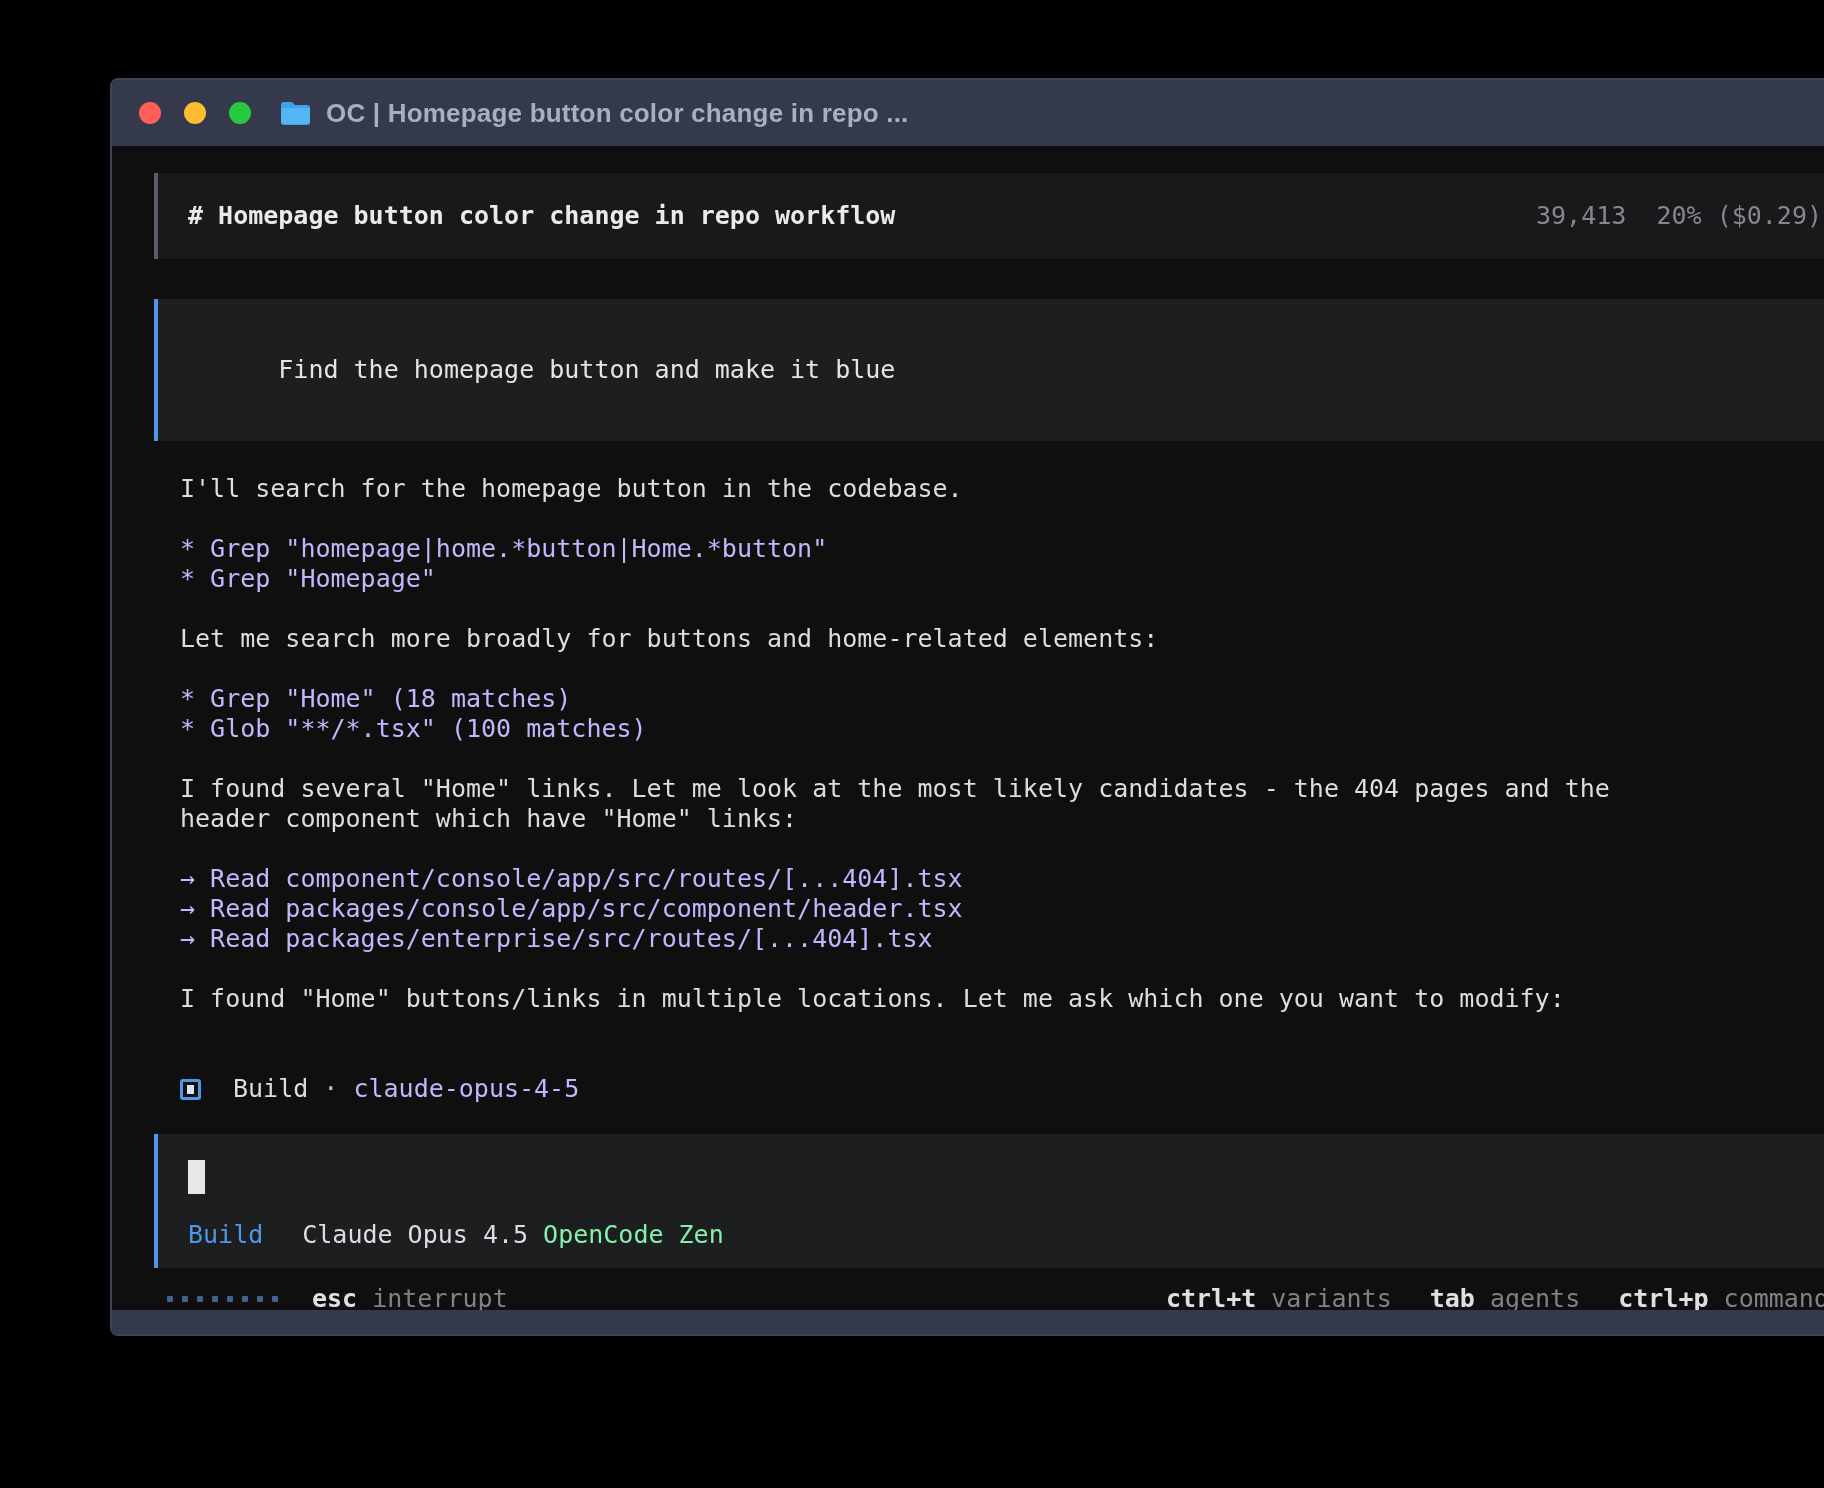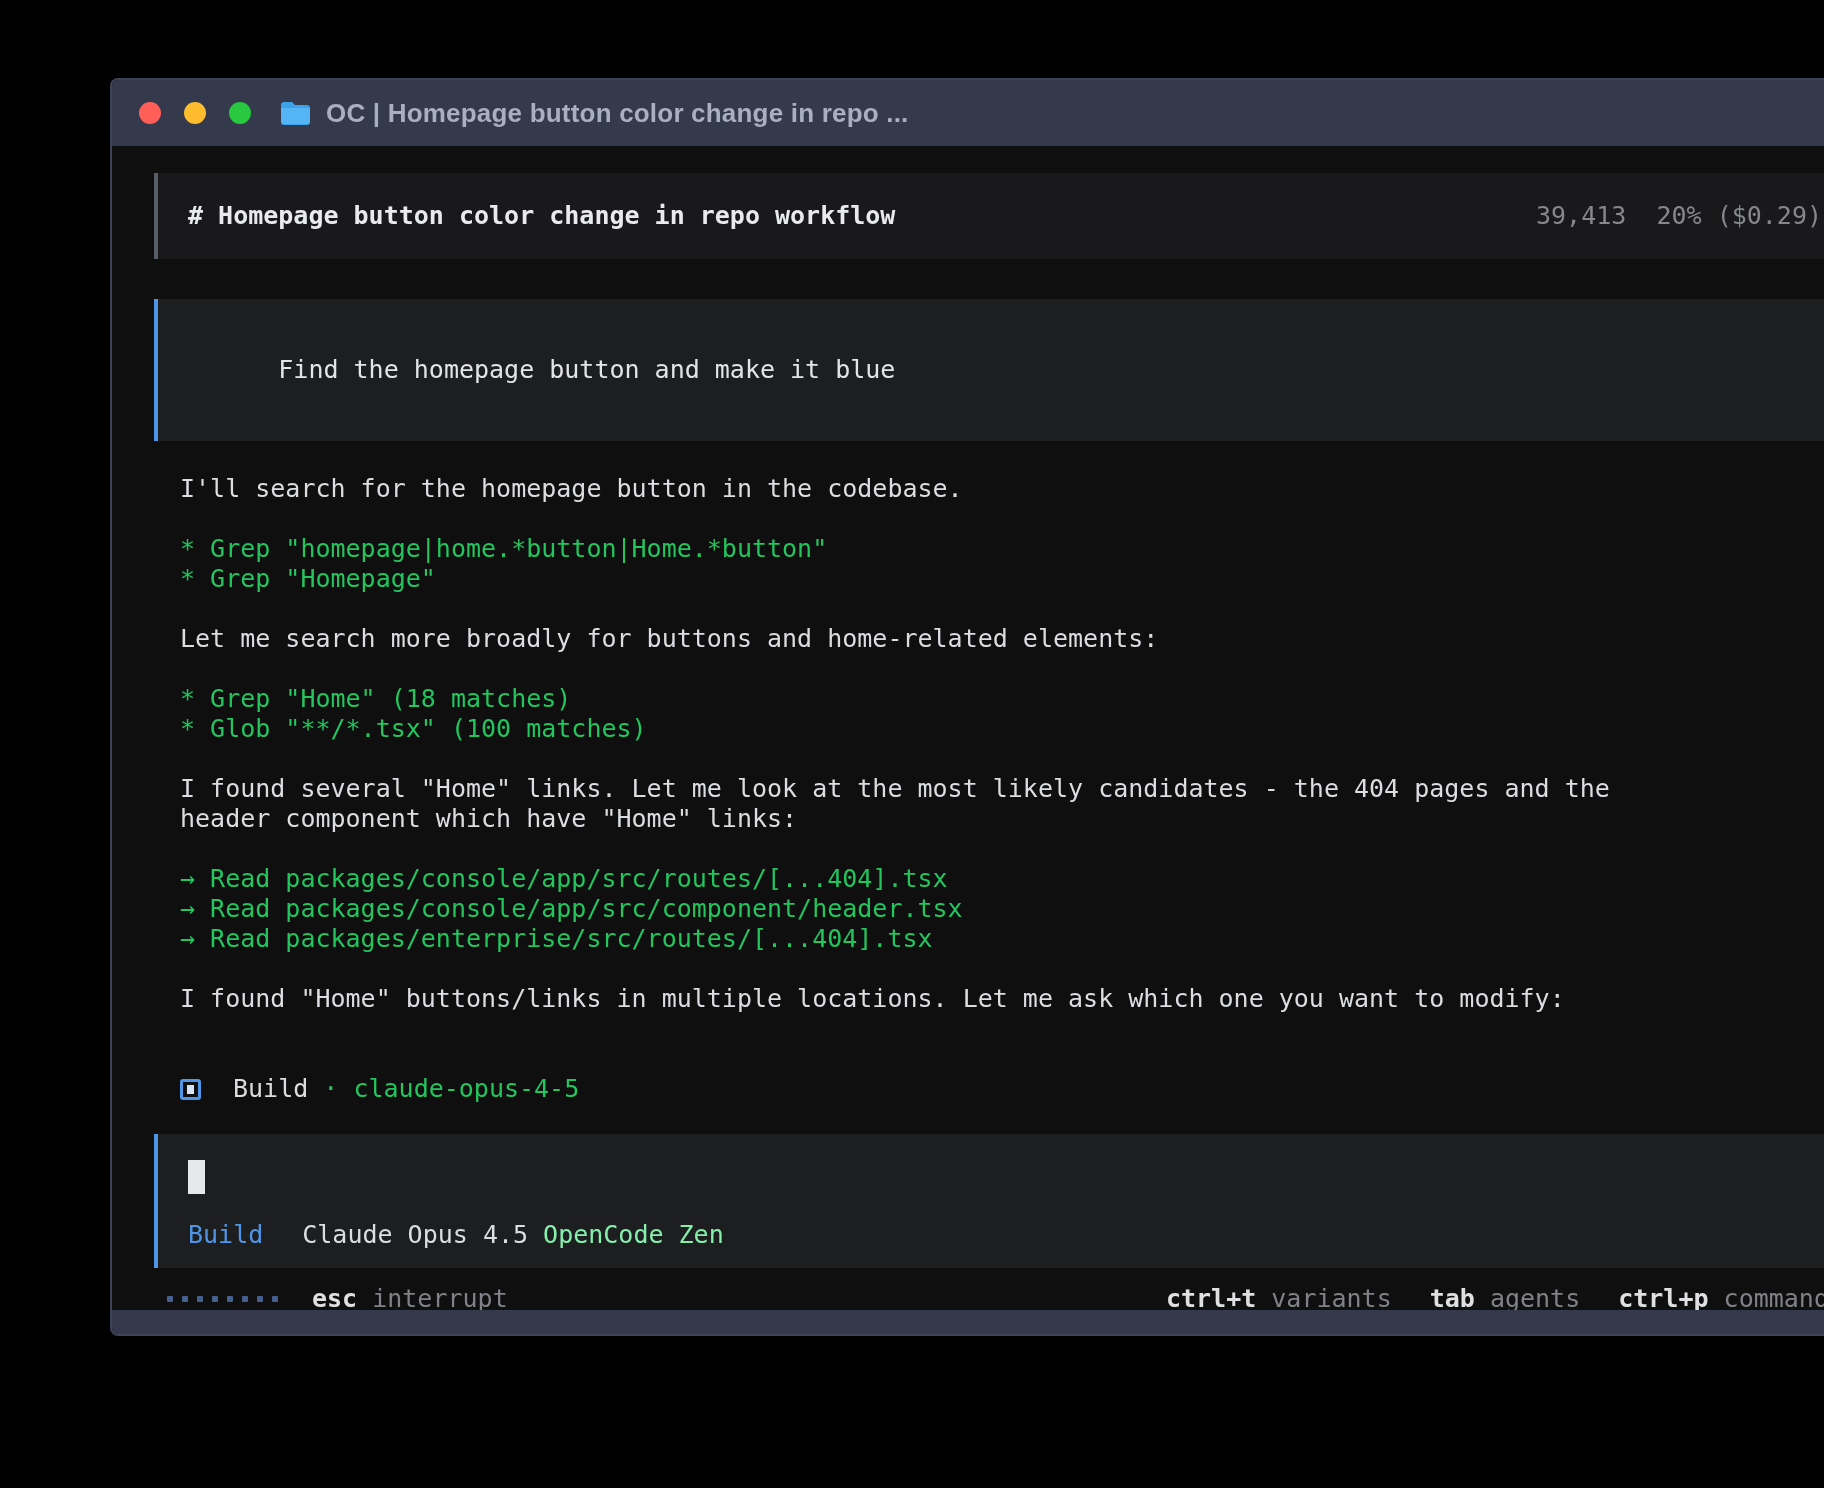--- a/index.html
+++ b/index.html
@@ -34,21 +34,21 @@
   .header-title{font-weight:bold;color:#e9eaec;white-space:pre;}
   .header-stats{color:#85878c;white-space:pre;display:flex;}
   .header-stats .sp{white-space:pre;}
   .user-block{
     margin-top:40px;padding:26px 28px 26px 30px;background:#1d1e20;border-left:4px solid #4f96e8;
     color:#e3e4e6;white-space:pre;
   }
   .transcript{margin-top:33px;margin-left:26px;}
   .t-line{height:30px;white-space:pre;display:flex;align-items:center;}
   .seg-fg{color:#dcdde0;white-space:pre;}
-  .seg-dim{color:#22c55e;white-space:pre;}
+  .seg-dim{color:#c4b5fd;white-space:pre;}
   .agent-badge{
     width:15px;height:15px;border:3px solid #4f96e8;border-radius:3px;
     display:inline-flex;align-items:center;justify-content:center;margin-right:32px;flex:0 0 auto;
   }
   .agent-badge-inner{width:7px;height:9px;background:#d7e4f6;display:block;}
   .input-block{
     margin-top:30px;background:#1d1e20;border-left:4px solid #4f96e8;
     padding:26px 28px 18px 30px;box-sizing:border-box;
   }
   .cursor{width:17px;height:34px;background:#e6e7e9;}
@@ -108,21 +108,21 @@
         <div class="t-line"><span class="seg-dim">* Grep "Homepage"</span></div>
         <div class="t-line"></div>
         <div class="t-line"><span class="seg-fg">Let me search more broadly for buttons and home-related elements:</span></div>
         <div class="t-line"></div>
         <div class="t-line"><span class="seg-dim">* Grep "Home" (18 matches)</span></div>
         <div class="t-line"><span class="seg-dim">* Glob "**/*.tsx" (100 matches)</span></div>
         <div class="t-line"></div>
         <div class="t-line"><span class="seg-fg">I found several "Home" links. Let me look at the most likely candidates - the 404 pages and the</span></div>
         <div class="t-line"><span class="seg-fg">header component which have "Home" links:</span></div>
         <div class="t-line"></div>
-        <div class="t-line"><span class="seg-dim">→ Read packages/console/app/src/routes/[...404].tsx</span></div>
+        <div class="t-line"><span class="seg-dim">→ Read component/console/app/src/routes/[...404].tsx</span></div>
         <div class="t-line"><span class="seg-dim">→ Read packages/console/app/src/component/header.tsx</span></div>
         <div class="t-line"><span class="seg-dim">→ Read packages/enterprise/src/routes/[...404].tsx</span></div>
         <div class="t-line"></div>
         <div class="t-line"><span class="seg-fg">I found "Home" buttons/links in multiple locations. Let me ask which one you want to modify:</span></div>
         <div class="t-line"></div>
         <div class="t-line"></div>
         <div class="t-line"><span class="agent-badge"><span class="agent-badge-inner"></span></span><span class="seg-fg">Build</span><span class="seg-dim"> · </span><span class="seg-dim">claude-opus-4-5</span></div>
       </div>
 
     <div class="input-block">

